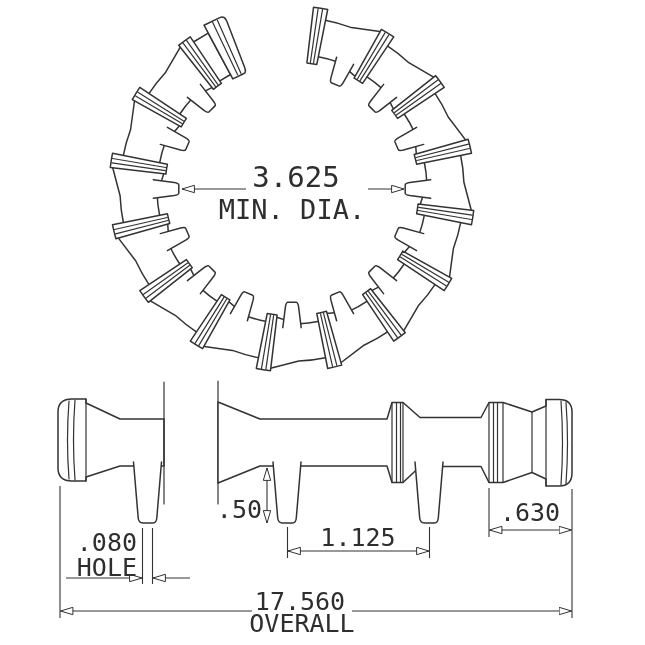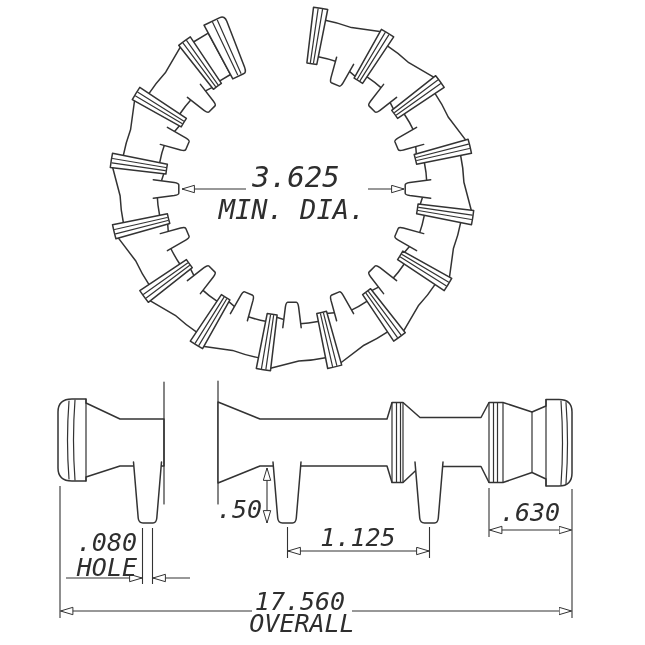--- a/index.html
+++ b/index.html
@@ -1,16 +1,16 @@
 <!DOCTYPE html>
 <html><head>
 <meta charset="utf-8">
 <style>
   html,body{margin:0;padding:0;background:#ffffff;}
-  .stage{width:578px;height:645px;position:relative;background:#fff;overflow:hidden;font-style:italic;}
+  .stage{width:578px;height:645px;position:relative;background:#fff;overflow:hidden;}
   svg{display:block;}
   .part{stroke:#333;stroke-width:1.5;fill:#fff;stroke-linejoin:round;stroke-linecap:round;}
   .thin{stroke:#333;stroke-width:1.2;fill:none;stroke-linejoin:round;stroke-linecap:round;}
   .dimline{stroke:#333;stroke-width:1.1;fill:none;}
   .dim{font-family:"DejaVu Sans Mono","Liberation Mono",monospace;fill:#2e2e2e;font-size:25px;}
   .dim.big{font-size:29px;}
   .dim.med{font-size:27px;}
   #ring path{stroke:#333;stroke-width:1.5;fill:#fff;stroke-linejoin:round;stroke-linecap:round;}
   #ring path.nofill{fill:none;stroke-width:1.2;}
 </style>

